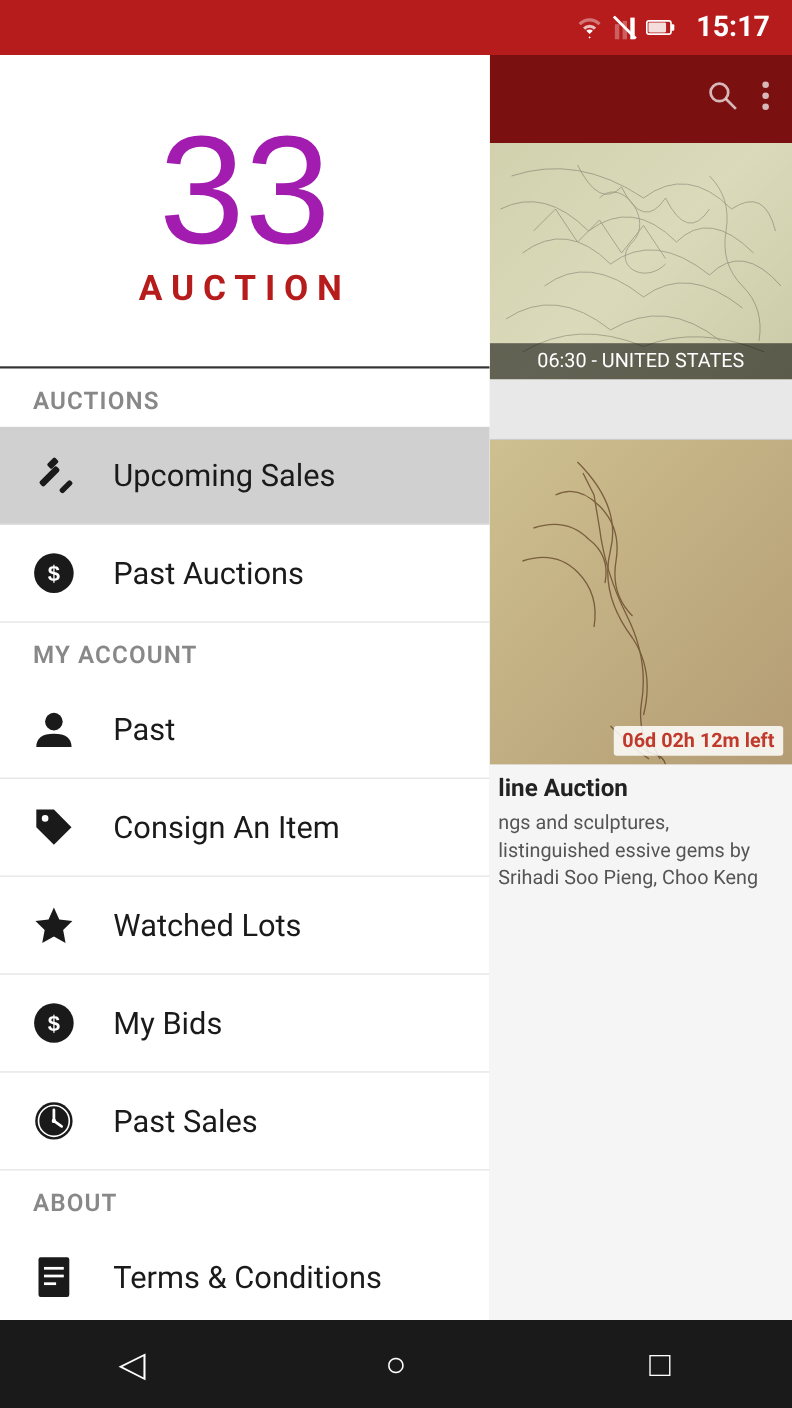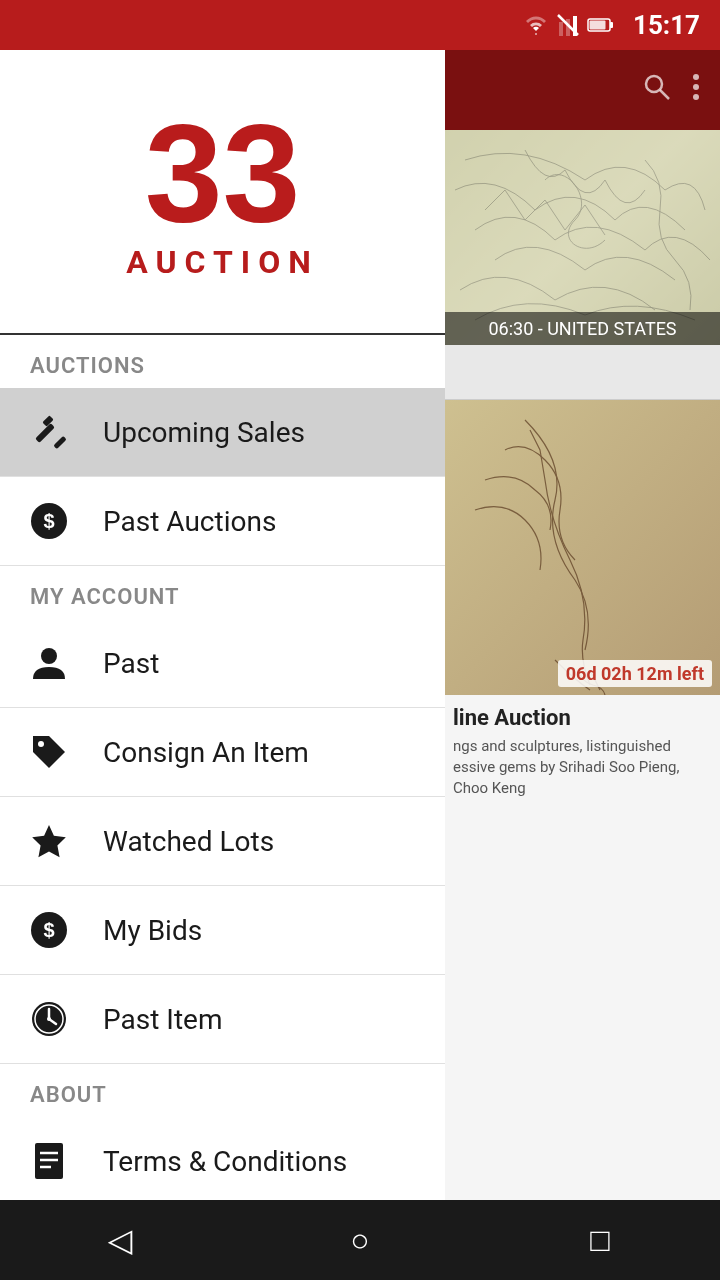--- a/index.html
+++ b/index.html
@@ -131,21 +131,21 @@
     .auction-info-block {
       padding: 10px 8px;
     }
     .auction-title {
       font-size: 22px;
       font-weight: bold;
       color: #222;
       margin-bottom: 6px;
     }
     .auction-desc {
-      font-size: 15px;
+      font-size: 18px;
       color: #555;
       line-height: 1.4;
     }
 
     
     .drawer-overlay {
       position: absolute;
       top: 50px;
       left: 0;
       width: 445px;
@@ -164,22 +164,22 @@
       align-items: center;
       justify-content: center;
       background: white;
       border-bottom: 2px solid #333;
     }
     .logo-text {
       text-align: center;
     }
     .logo-33 {
       font-size: 140px;
-      font-weight: 700;
-      color: #b91c1c;
+      font-weight: 400;
+      color: #a21caf;
       line-height: 1;
       font-family: Arial Black, Arial, sans-serif;
     }
     .logo-auction {
       font-size: 32px;
       font-weight: bold;
       color: #b71c1c;
       letter-spacing: 8px;
     }
 
@@ -429,21 +429,21 @@
   <div class="menu-item">
     <div class="menu-icon">
       <svg viewBox="0 0 40 40" xmlns="http://www.w3.org/2000/svg">
         <circle cx="20" cy="20" r="17" fill="#1a1a1a"></circle>
         <circle cx="20" cy="20" r="14" fill="#1a1a1a" stroke="white" stroke-width="1.5"></circle>
         <line x1="20" y1="10" x2="20" y2="20" stroke="white" stroke-width="2.5" stroke-linecap="round"></line>
         <line x1="20" y1="20" x2="27" y2="25" stroke="white" stroke-width="2.5" stroke-linecap="round"></line>
         <circle cx="20" cy="20" r="2" fill="white"></circle>
       </svg>
     </div>
-    <span class="menu-label">Past Item</span>
+    <span class="menu-label">Past Sales</span>
   </div>
 
   <div class="section-header">ABOUT</div>
 
   <div class="menu-item">
     <div class="menu-icon">
       <svg viewBox="0 0 40 40" xmlns="http://www.w3.org/2000/svg">
         <rect x="6" y="2" width="28" height="36" rx="2" fill="#1a1a1a"></rect>
         <line x1="11" y1="12" x2="29" y2="12" stroke="white" stroke-width="2.5"></line>
         <line x1="11" y1="19" x2="29" y2="19" stroke="white" stroke-width="2.5"></line>

